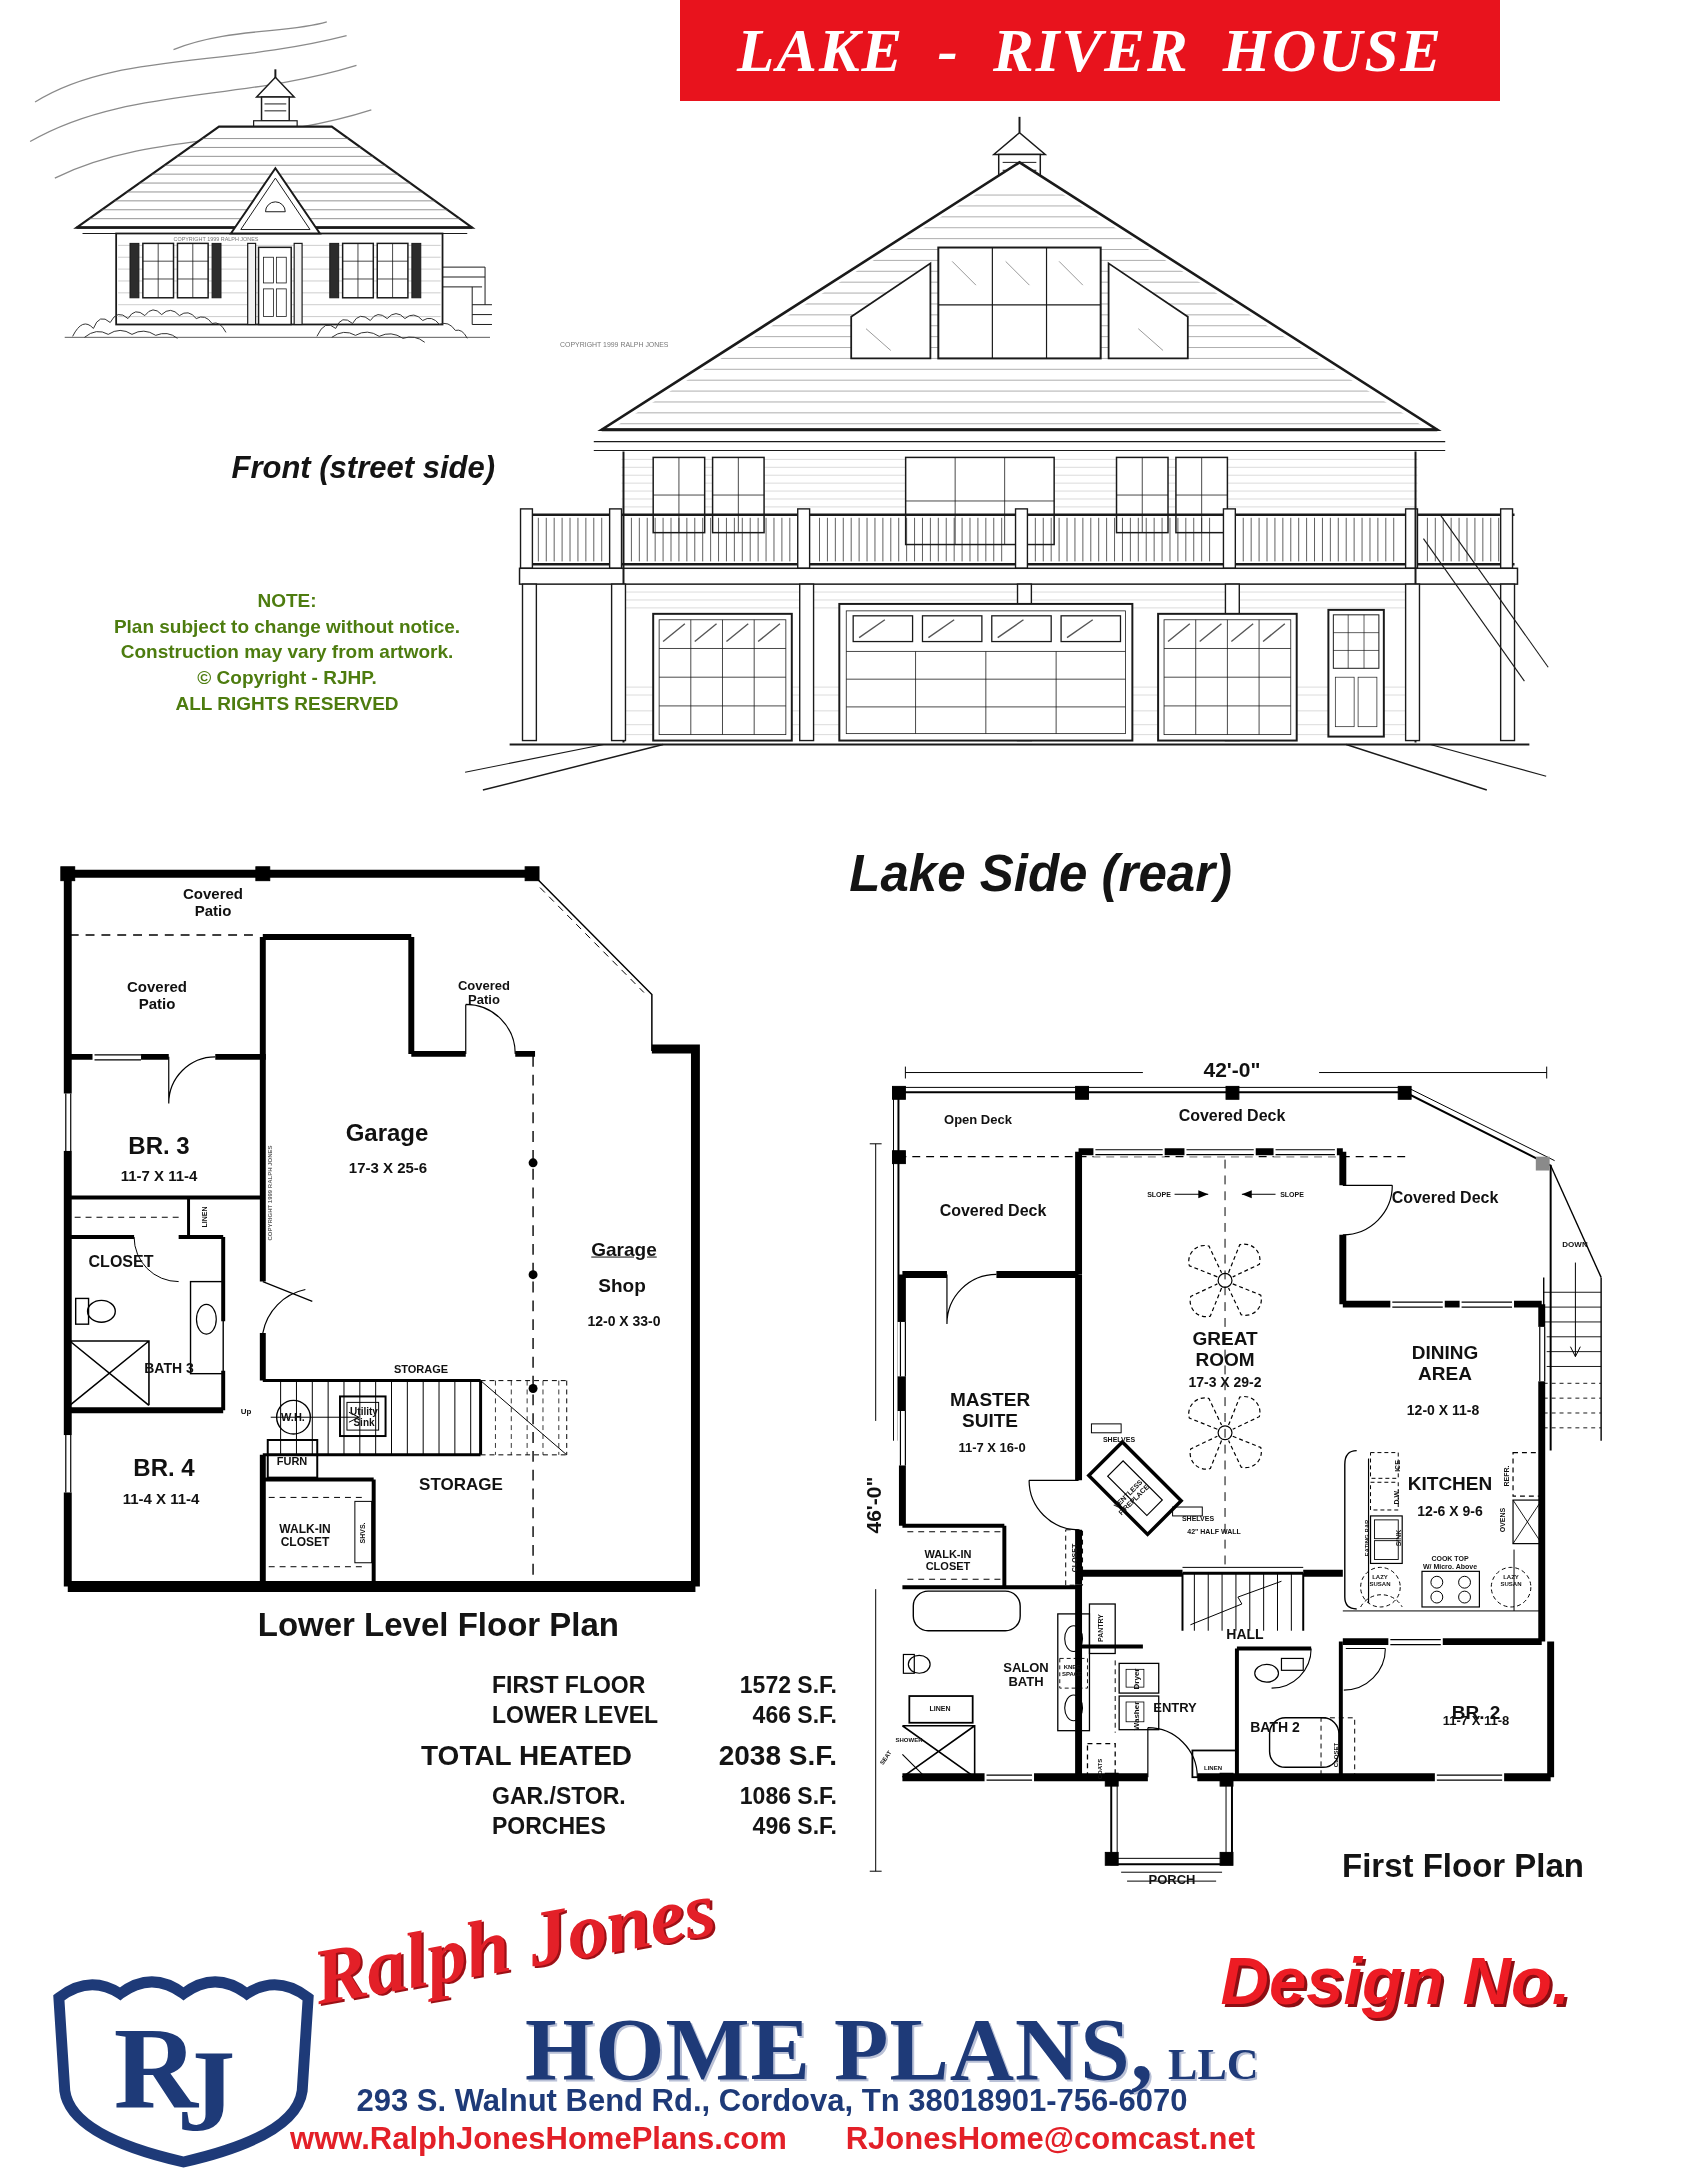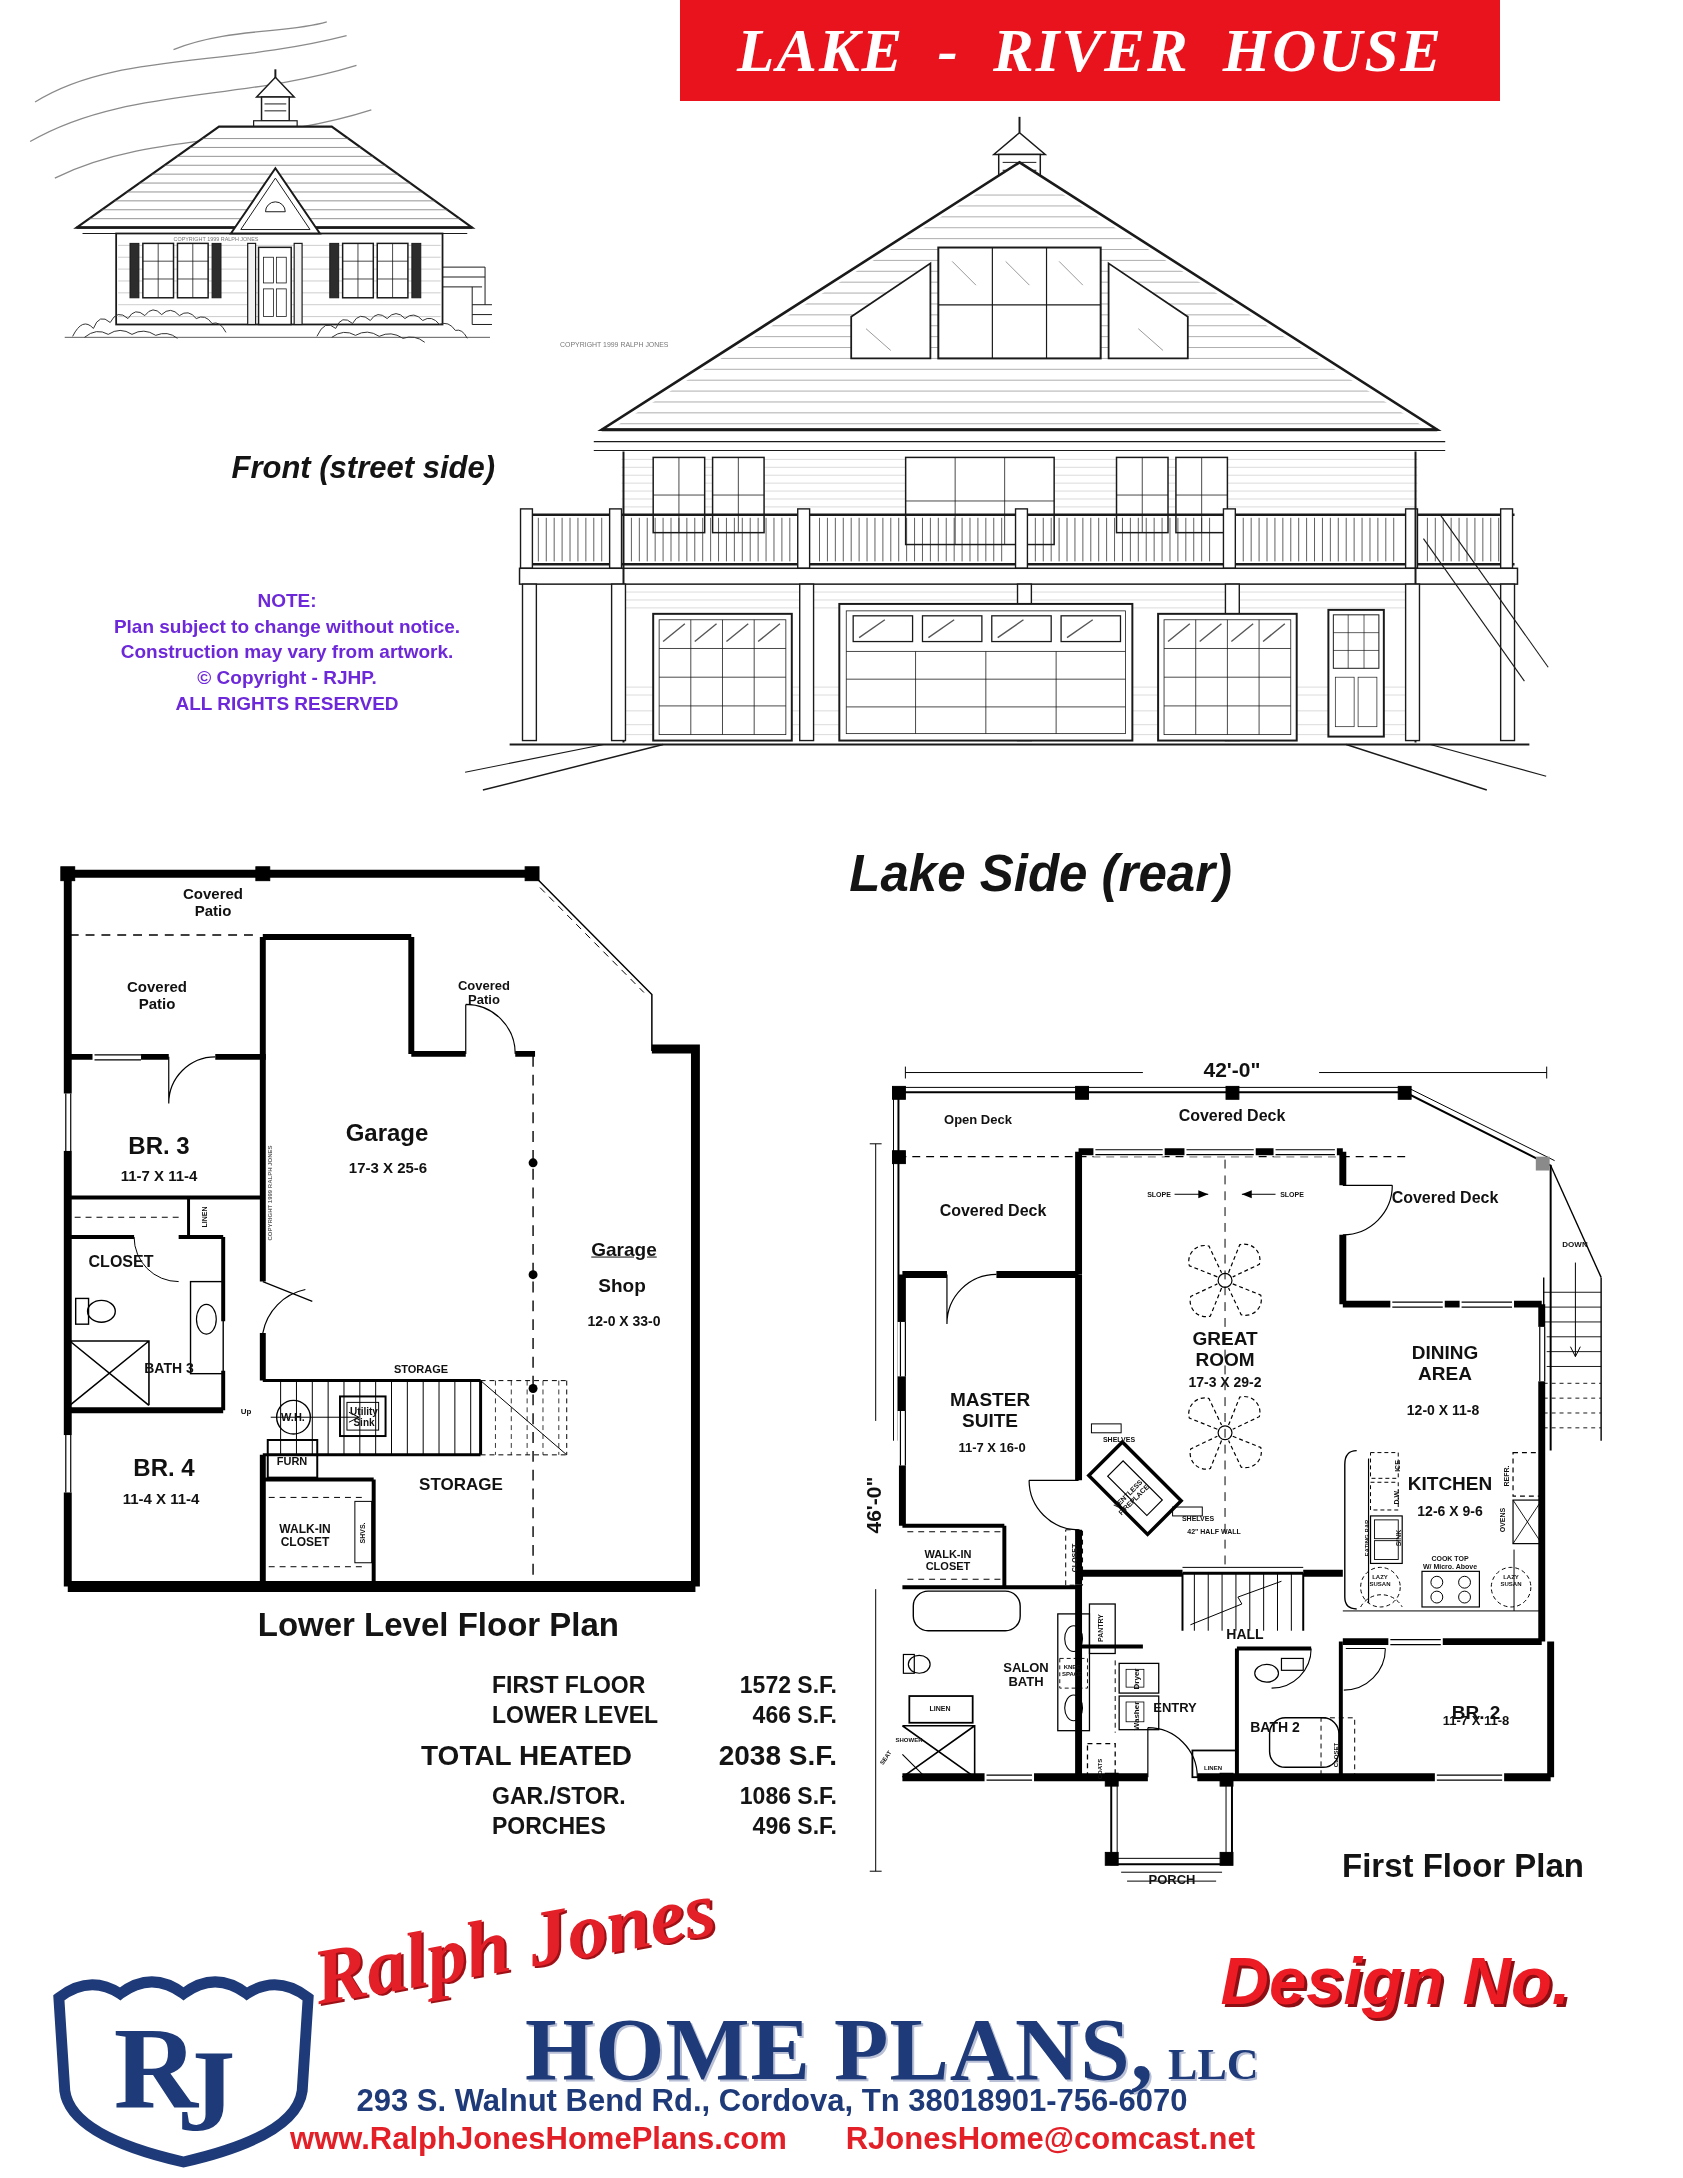--- a/index.html
+++ b/index.html
@@ -10,21 +10,21 @@
           display:flex;align-items:center;justify-content:center;}
   #banner-title{color:#ffffff;font-family:"Liberation Serif",serif;font-style:italic;font-weight:bold;
           font-size:61px;letter-spacing:2px;word-spacing:16px;}
   
   .caption{position:absolute;font-weight:bold;color:#141414;text-align:right;}
   #front-caption{left:198px;top:450px;width:297px;font-size:31px;font-style:italic;}
   #rear-caption{left:757px;top:844px;width:475px;font-size:51px;font-style:italic;}
   #lower-caption{left:134px;top:1606px;width:485px;font-size:33px;}
   #first-caption{left:1168px;top:1847px;width:416px;font-size:33px;}
   
-  #note{position:absolute;left:109px;top:588px;width:356px;text-align:center;color:#6d28d9;
+  #note{position:absolute;left:109px;top:588px;width:356px;text-align:center;color:#4d7c0f;
         font-weight:bold;font-size:19px;line-height:1.35;}
   
   .plan{position:absolute;}
   #lower-plan{left:40px;top:846px;width:703px;height:792px;}
   #first-plan{left:846px;top:1025px;width:767px;height:871px;}
   .plan svg{position:absolute;left:0;top:0;}
   .plan-label{position:absolute;white-space:pre-line;text-align:center;font-weight:bold;color:#111;
         line-height:1.1;transform:translate(-50%,-50%);}
   
   #area-table{position:absolute;left:421px;top:1669px;width:416px;font-weight:bold;color:#141414;}

